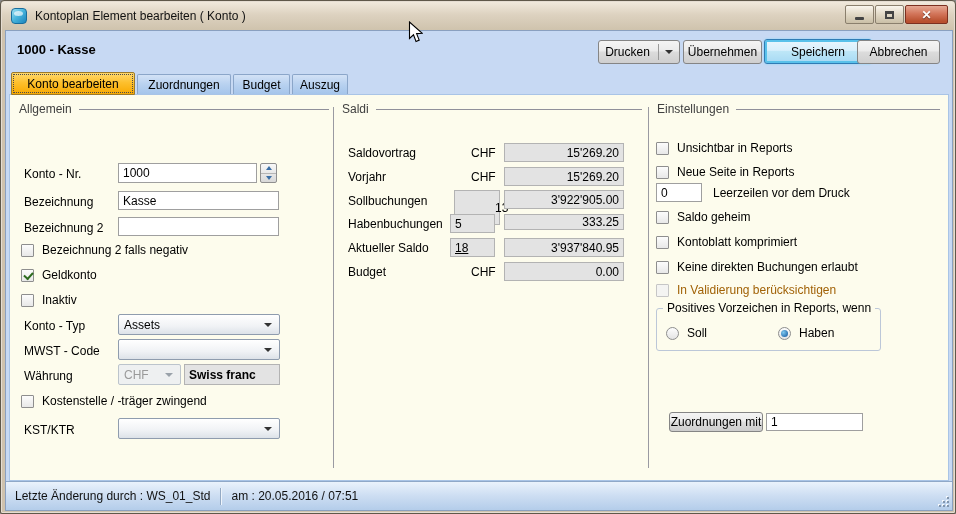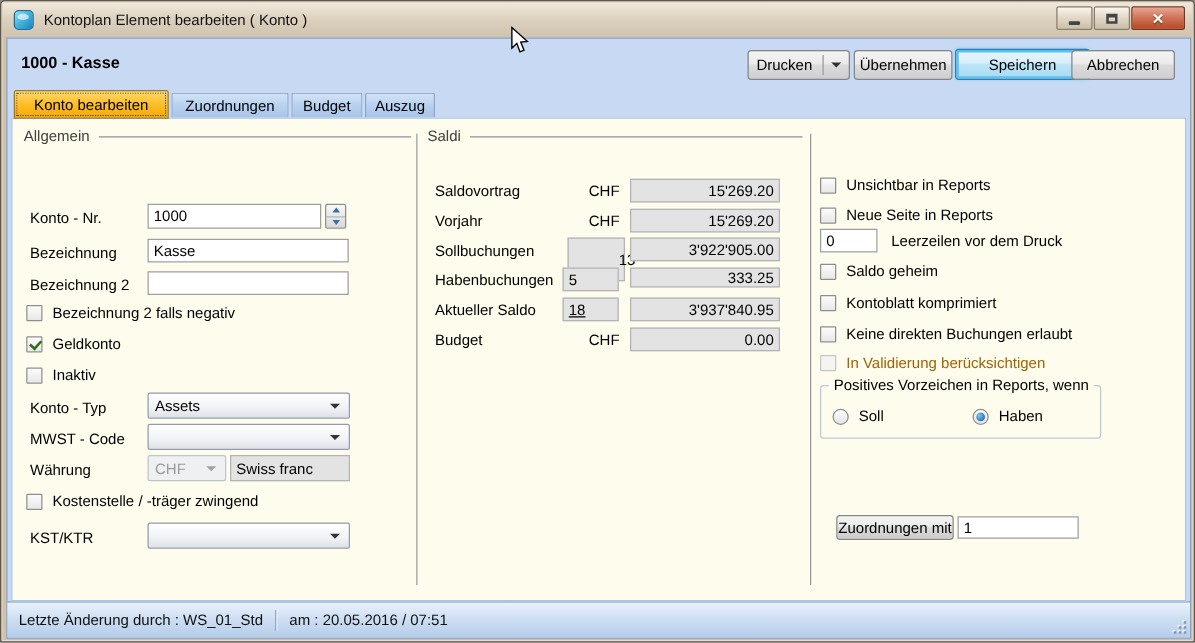--- a/index.html
+++ b/index.html
@@ -256,21 +256,21 @@
 
       <div class="flabel" style="left:14px; top:249px;">MWST - Code</div>
       <div class="combo" style="left:108px; top:244px; width:162px;">
         <span></span>
       </div>
 
       <div class="flabel" style="left:14px; top:274px;">Währung</div>
       <div class="combo disabled" style="left:108px; top:269px; width:63px;">
         <span>CHF</span>
       </div>
-      <div class="tbox ro" style="left:174px; top:269px; width:96px; height:21px;">
+      <div class="tbox ro" style="left:174px; top:269px; width:96px; height:21px;font-weight:bold;">
         <span>Swiss franc</span>
       </div>
 
       <div class="checkrow" style="left:11px; top:299px;">
         <span class="checkbox"></span>
         <span class="flabel" style="position:static;">Kostenstelle / -träger zwingend</span>
       </div>
 
       <div class="flabel" style="left:14px; top:328px;">KST/KTR</div>
       <div class="combo" style="left:108px; top:323px; width:162px;">
@@ -317,20 +317,24 @@
       <div class="tbox ro amount" style="left:494px; top:143px; width:120px; height:19px;">
         <span>3'937'840.95</span>
       </div>
 
       <div class="flabel" style="left:338px; top:170px;">Budget</div>
       <div class="flabel" style="left:461px; top:170px;">CHF</div>
       <div class="tbox ro amount" style="left:494px; top:167px; width:120px; height:19px;">
         <span>0.00</span>
       </div>
 
+      <div class="group-header" style="left:647px; top:7px; width:283px;">
+        <span class="group-title">Einstellungen</span>
+        <span class="group-line"></span>
+      </div>
 
       <div class="checkrow" style="left:646px; top:46px;">
         <span class="checkbox"></span>
         <span class="flabel" style="position:static;">Unsichtbar in Reports</span>
       </div>
 
       <div class="checkrow" style="left:646px; top:70px;align-items:flex-end;">
         <span class="checkbox"></span>
         <span class="flabel" style="position:static;">Neue Seite in Reports</span>
       </div>

